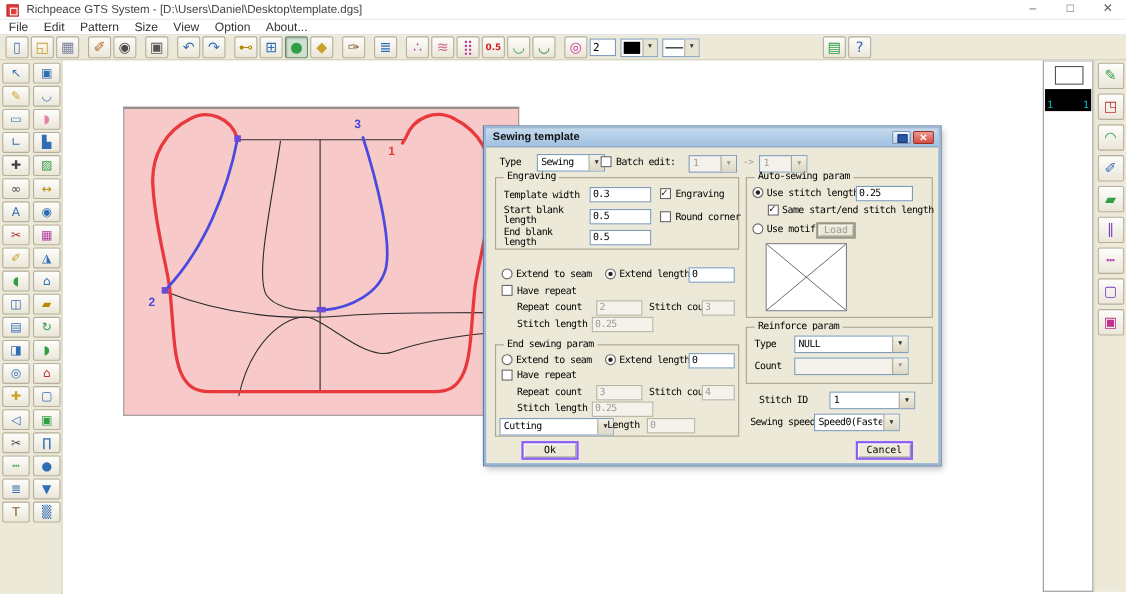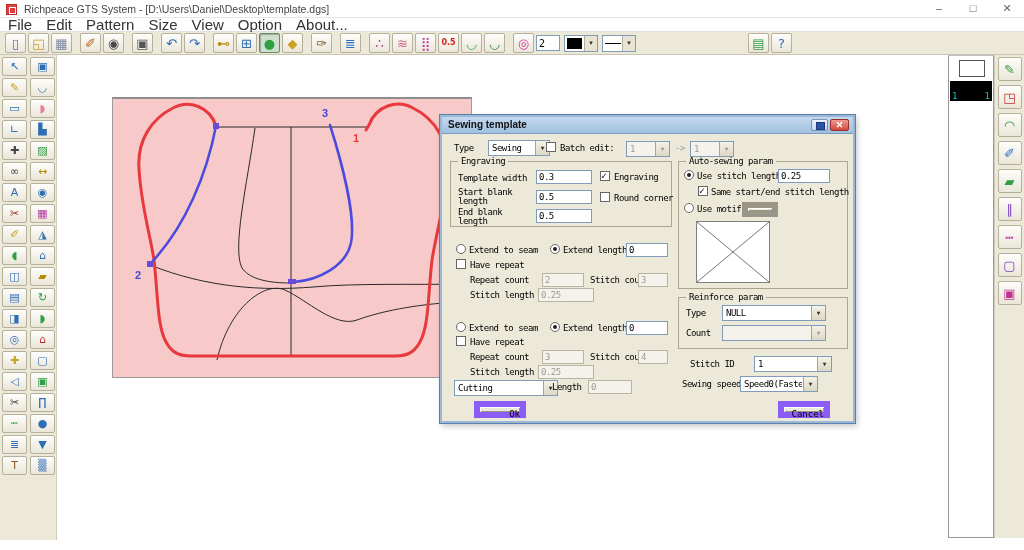--- a/index.html
+++ b/index.html
@@ -8,21 +8,21 @@
 
   
   .titlebar { position:absolute; left:0; top:0; width:1024px; height:18px; background:#ffffff; border-bottom:1px solid #e6e6e6; }
   .app-icon { position:absolute; left:6px; top:4px; width:11px; height:11px; background:#e23c3c; border:1px solid #b52f2f; }
   .app-icon::after { content:""; position:absolute; left:2px; top:2px; width:5px; height:5px; border:1px solid #fff; }
   .title-text { position:absolute; left:24px; top:3px; font-size:10.5px; color:#444; }
   .win-controls { position:absolute; right:0; top:0; height:18px; display:flex; }
   .win-btn { width:34px; height:18px; text-align:center; font-size:11px; color:#666; line-height:16px; }
 
   .menubar { position:absolute; left:0; top:18px; width:1024px; height:14px; background:#fff; border-bottom:1px solid #e0e0e0; display:flex; align-items:center; padding-left:8px; }
-  .menu-item { font-size:15px; color:#333; margin-right:14px; cursor:default; }
+  .menu-item { font-size:11px; color:#333; margin-right:14px; cursor:default; }
 
   
   .toolbar { position:absolute; left:0; top:32px; width:1024px; height:23px; background:#ece9d8; border-bottom:1px solid #c9c5b2; display:flex; align-items:center; padding-left:5px; }
   .tb-btn { width:21px; height:20px; margin-right:2px; background:linear-gradient(180deg,#fdfdfb,#eae6d8); border:1px solid #b5b09c; border-radius:2px; display:flex; align-items:center; justify-content:center; position:relative; }
   .tb-btn .glyph { font-size:13px; line-height:1; font-family:"DejaVu Sans",sans-serif; }
   .tb-btn.small-text .glyph { font-size:8px; font-weight:bold; }
   .tb-btn.sel { background:#cfe0cf; border:1px solid #6a8a6a; box-shadow:inset 1px 1px 1px rgba(0,0,0,.25); }
   .tb-sep { width:6px; height:20px; }
   .tb-spacer { width:108px; height:20px; }
   .tb-input { width:24px; height:16px; border:1px solid #7f9db9; font:10px "DejaVu Sans Mono",monospace; padding-left:2px; margin-right:4px; background:#fff; }
@@ -81,21 +81,21 @@
   .chk { position:absolute; width:10px; height:10px; background:#fff; border:1px solid #666; }
   .chk.on::after { content:"✓"; position:absolute; left:0px; top:-2px; font-size:10px; color:#222; }
   .rad { position:absolute; width:10px; height:10px; background:#fff; border:1px solid #666; border-radius:50%; }
   .rad.on::after { content:""; position:absolute; left:2px; top:2px; width:4px; height:4px; background:#222; border-radius:50%; }
   .combo { position:absolute; height:16px; background:#fff; border:1px solid #7f9db9; }
   .combo .cv { position:absolute; left:3px; top:2px; right:15px; font-size:9px; letter-spacing:-0.5px; white-space:nowrap; overflow:hidden; }
   .combo .ca { position:absolute; right:0; top:0; bottom:0; width:14px; background:linear-gradient(180deg,#f4f1e6,#ddd8c4); border-left:1px solid #aaa491; font-size:6px; color:#333; text-align:center; line-height:14px; }
   .combo.dis { background:#f4f2ea; }
   .combo.dis .cv { color:#9b9b9b; }
   .combo.dis .ca { color:#9b9b9b; }
-  .dlg-btn { position:absolute; height:17px; background:#ece9d8; border:6px solid #8b5cf6; box-shadow:inset 1px 1px 0 #fff, inset -1px -1px 0 #9a9686; font:9px "DejaVu Sans Mono",monospace; text-align:right; line-height:15px; }
+  .dlg-btn { position:absolute; height:17px; background:#ece9d8; border:2px solid #8b5cf6; box-shadow:inset 1px 1px 0 #fff, inset -1px -1px 0 #9a9686; font:9px "DejaVu Sans Mono",monospace; text-align:center; line-height:15px; }
   .dlg-btn.dim { color:#9b9b9b; border-color:#9a9686; }
   .motif-box { position:absolute; background:#fff; border:1px solid #808080; }
 </style>
 </head>
 <body>
 
 <div id="app">
 
   <div class="titlebar">
     <div class="app-icon"></div>
@@ -454,20 +454,23 @@
     <input class="inp" style="left: 184px; top: 126px; width: 42px;" value="0">
     <span class="chk" style="left:14px;top:142px"></span>
     <span class="lbl" style="left:28px;top:144px">Have repeat</span>
     <span class="lbl" style="left:28px;top:159px">Repeat count</span>
     <input class="inp dis" style="left: 100px; top: 156px; width: 42px;" value="2">
     <span class="lbl" style="left:148px;top:159px">Stitch count</span>
     <input class="inp dis" style="left: 196px; top: 156px; width: 30px;" value="3">
     <span class="lbl" style="left:28px;top:174px">Stitch length</span>
     <input class="inp dis" style="left: 96px; top: 171px; width: 56px;" value="0.25">
 
+    <div class="grp" style="left:8px;top:196px;width:222px;height:84px">
+      <span class="grp-leg">End sewing param</span>
+    </div>
     <span class="rad" style="left:14px;top:205px"></span>
     <span class="lbl" style="left:27px;top:207px">Extend to seam</span>
     <span class="rad on" style="left:108px;top:205px"></span>
     <span class="lbl" style="left:121px;top:207px">Extend length</span>
     <input class="inp" style="left: 184px; top: 204px; width: 42px;" value="0">
     <span class="chk" style="left:14px;top:219px"></span>
     <span class="lbl" style="left:28px;top:221px">Have repeat</span>
     <span class="lbl" style="left:28px;top:236px">Repeat count</span>
     <input class="inp dis" style="left: 100px; top: 233px; width: 42px;" value="3">
     <span class="lbl" style="left:148px;top:236px">Stitch count</span>

